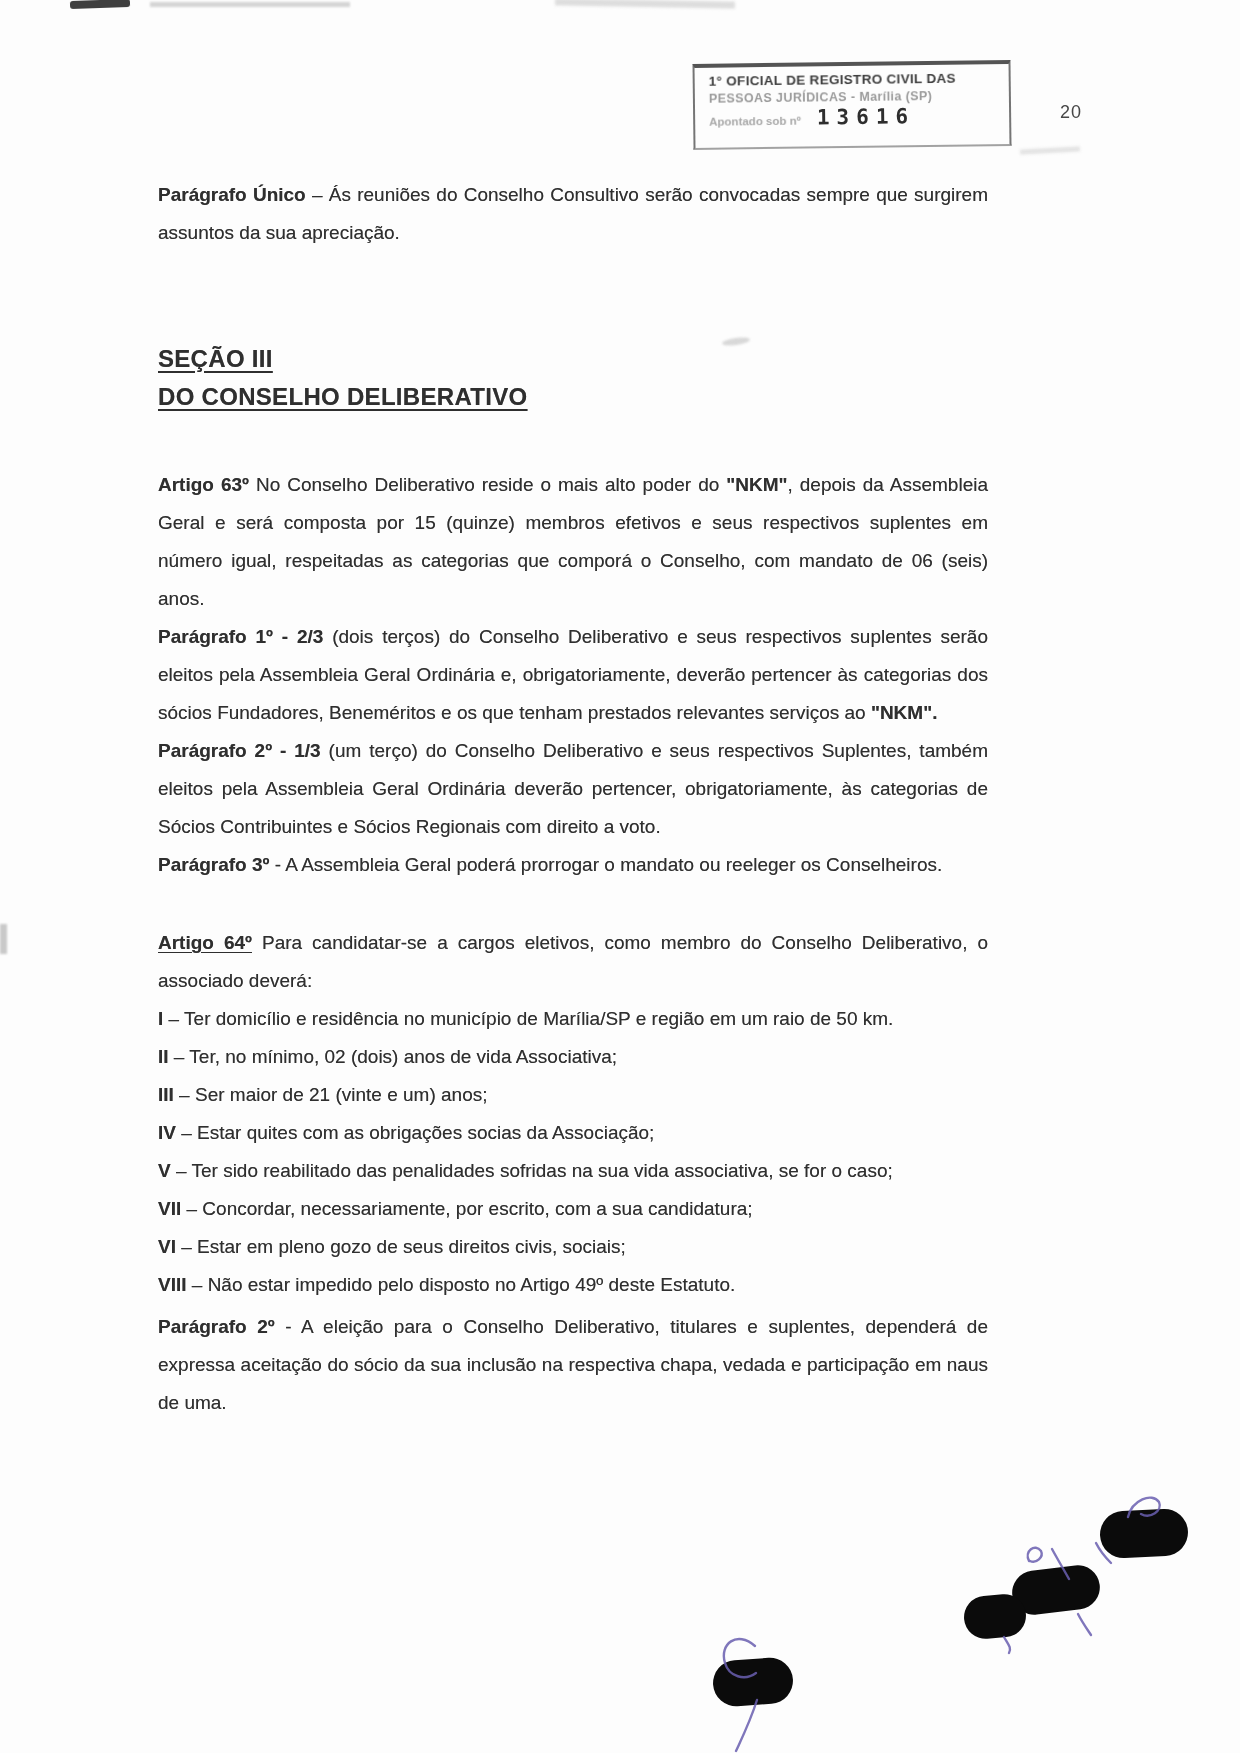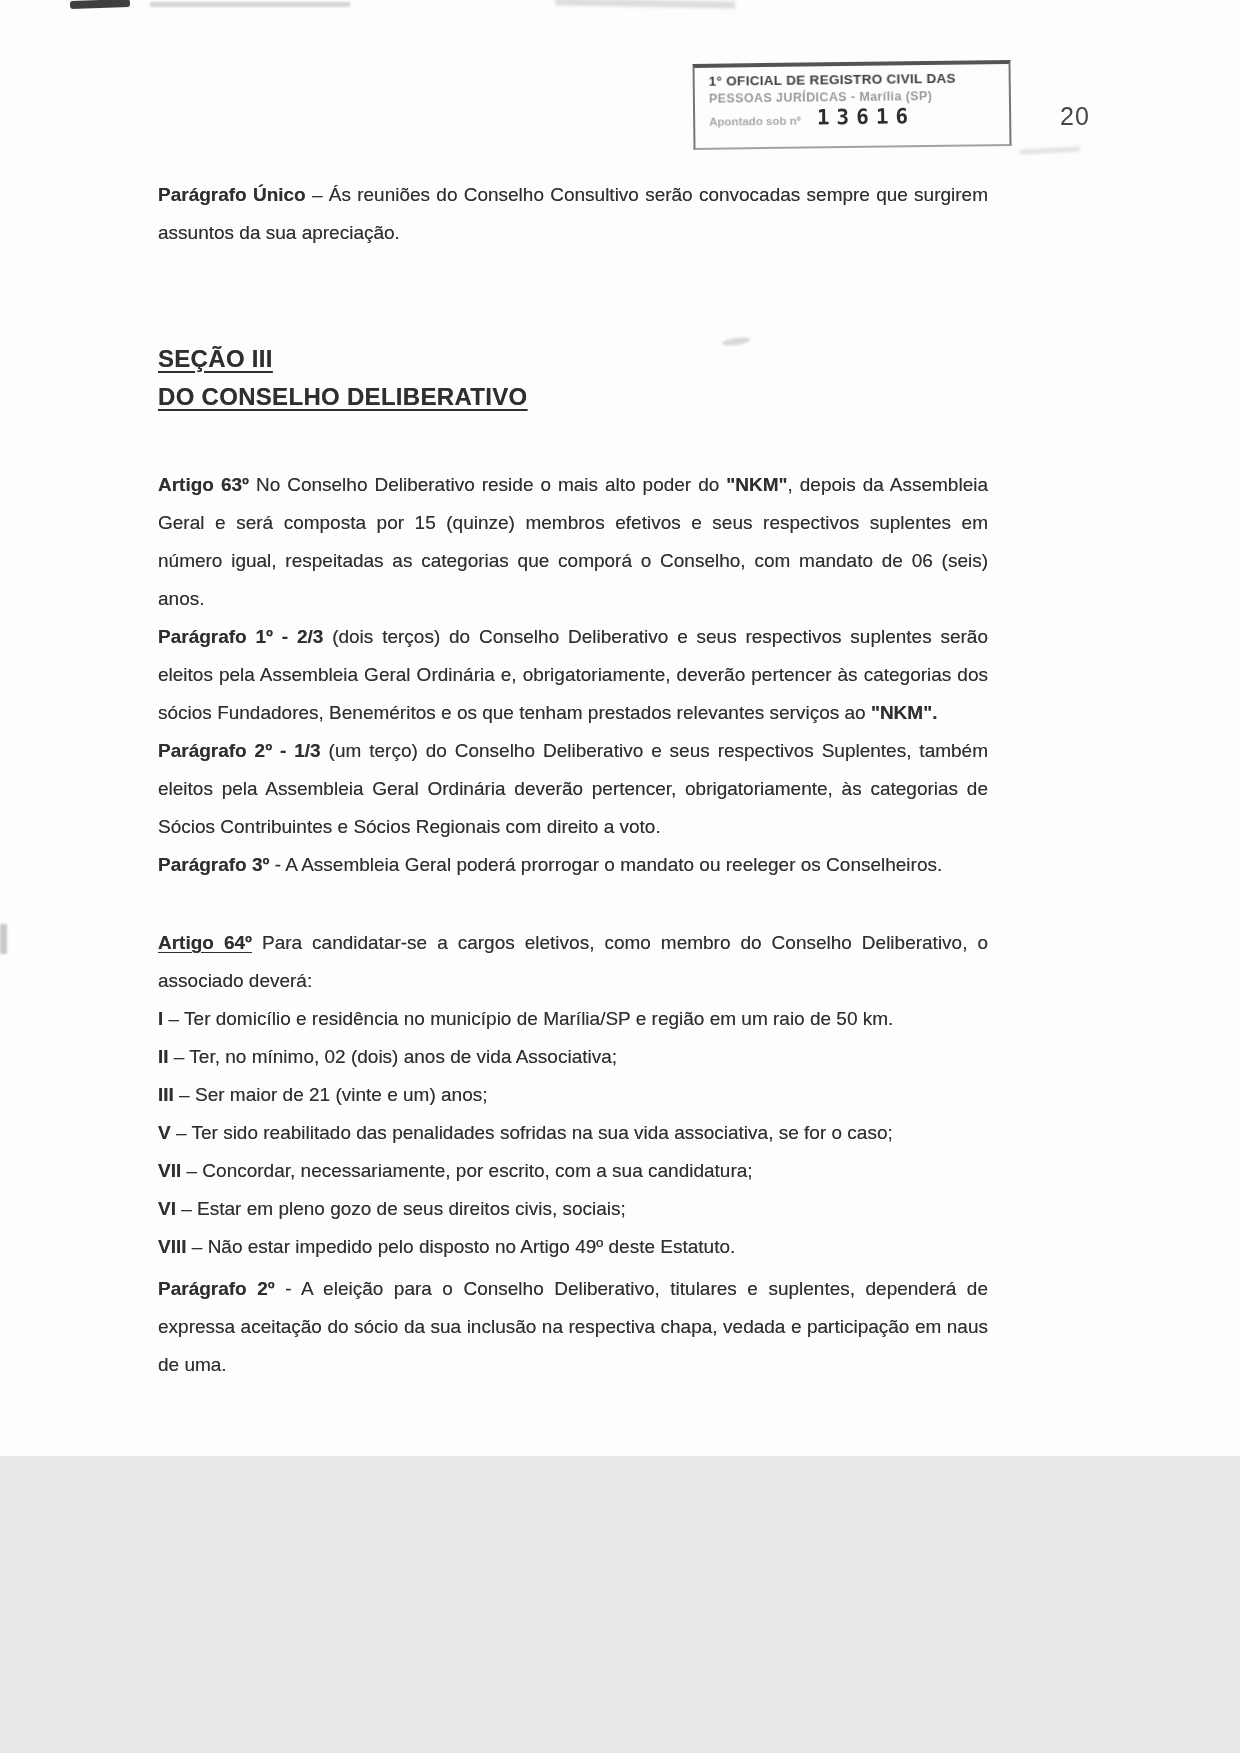--- a/index.html
+++ b/index.html
@@ -1,19 +1,19 @@
 <!DOCTYPE html>
 <html><head>
 <meta charset="utf-8">
 <title>Scanned Statute Page</title>
 <style>
   html,body{margin:0;padding:0;background:#e8e8e8;}
   .page{
     position:relative;
-    width:1240px;height:1456px;
+    width:1240px;height:1753px;
     background:#fdfdfd;
     overflow:hidden;
     font-family:"Liberation Sans",sans-serif;
     color:#2f2f2f;
   }
   
   .smudge{position:absolute;pointer-events:none;}
   .sm1{left:70px;top:0;width:60px;height:8px;background:#3f3f3f;border-radius:3px;filter:blur(.6px);transform:rotate(-2deg);}
   .sm2{left:150px;top:2px;width:200px;height:5px;background:#d5d5d5;filter:blur(1.2px);}
   .sm3{left:555px;top:0;width:180px;height:7px;background:#dddddd;filter:blur(1.5px);transform:rotate(1deg);}
@@ -30,21 +30,21 @@
     padding:6px 8px 4px 14px;
     transform:rotate(-0.7deg);
     background:rgba(255,255,255,.2);
   }
   .stamp-l1{font-size:13.5px;font-weight:bold;letter-spacing:.3px;color:#3e3e3e;white-space:nowrap;filter:blur(.3px);}
   .stamp-l2{font-size:12.5px;font-weight:bold;letter-spacing:.4px;color:#9b9b9b;margin-top:3px;white-space:nowrap;filter:blur(.4px);}
   .stamp-l3{margin-top:1px;display:flex;align-items:baseline;gap:16px;}
   .stamp-l3-label{font-size:11.5px;font-weight:bold;color:#a9a9a9;filter:blur(.4px);}
   .stamp-number{font-size:21px;font-weight:bold;color:#2e2e2e;letter-spacing:7px;font-family:"DejaVu Sans Mono",monospace;}
   
-  .page-number{position:absolute;left:1060px;top:102px;font-size:25px;color:#474747;letter-spacing:1px;}
+  .page-number{position:absolute;left:1060px;top:102px;font-size:18px;color:#474747;letter-spacing:1px;}
   
   .content{
     position:absolute;left:158px;top:176px;width:830px;
     font-size:19px;line-height:38px;
     text-align:justify;
     text-shadow:0 0 .4px rgba(45,45,45,.55);
   }
   .content p{margin:0;}
   .b{font-weight:bold;}
   .u{text-decoration:underline;text-underline-offset:3px;}
@@ -99,20 +99,21 @@
     <p><span class="b">Parágrafo 1º - 2/3</span><span> (dois terços) do Conselho Deliberativo e seus respectivos suplentes serão eleitos pela Assembleia Geral Ordinária e, obrigatoriamente, deverão pertencer às categorias dos sócios Fundadores, Beneméritos e os que tenham prestados relevantes serviços ao </span><span class="b">"NKM".</span></p>
     <p><span class="b">Parágrafo 2º - 1/3</span><span> (um terço) do Conselho Deliberativo e seus respectivos Suplentes, também eleitos pela Assembleia Geral Ordinária deverão pertencer, obrigatoriamente, às categorias de Sócios Contribuintes e Sócios Regionais com direito a voto.</span></p>
     <p><span class="b">Parágrafo 3º</span><span> - A Assembleia Geral poderá prorrogar o mandato ou reeleger os Conselheiros.</span></p>
 
     <p class="gap-art64"><span class="b u">Artigo 64º</span><span> Para candidatar-se a cargos eletivos, como membro do Conselho Deliberativo, o associado deverá:</span></p>
 
     <div>
         <p class="item"><span class="b">I</span><span> – Ter domicílio e residência no município de Marília/SP e região em um raio de 50 km.</span></p>
         <p class="item"><span class="b">II</span><span> – Ter, no mínimo, 02 (dois) anos de vida Associativa;</span></p>
         <p class="item"><span class="b">III</span><span> – Ser maior de 21 (vinte e um) anos;</span></p>
+        <p class="item"><span class="b">IV</span><span> – Estar quites com as obrigações socias da Associação;</span></p>
         <p class="item"><span class="b">V</span><span> – Ter sido reabilitado das penalidades sofridas na sua vida associativa, se for o caso;</span></p>
         <p class="item"><span class="b">VII</span><span> – Concordar, necessariamente, por escrito, com a sua candidatura;</span></p>
         <p class="item"><span class="b">VI</span><span> – Estar em pleno gozo de seus direitos civis, sociais;</span></p>
         <p class="item"><span class="b">VIII</span><span> – Não estar impedido pelo disposto no Artigo 49º deste Estatuto.</span></p>
       </div>
 
     <p class="gap-small"><span class="b">Parágrafo 2º</span><span> - A eleição para o Conselho Deliberativo, titulares e suplentes, dependerá de expressa aceitação do sócio da sua inclusão na respectiva chapa, vedada e participação em naus de uma.</span></p>
   </div>
 
   <div class="redact r1"></div>

